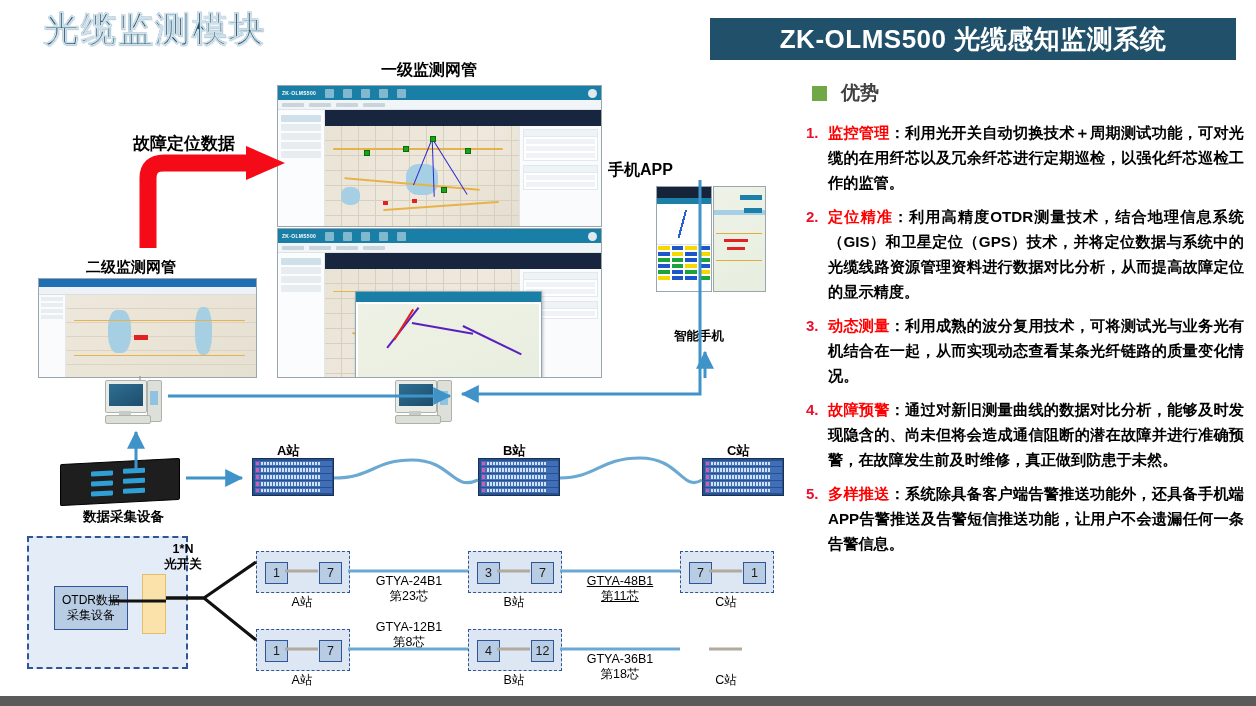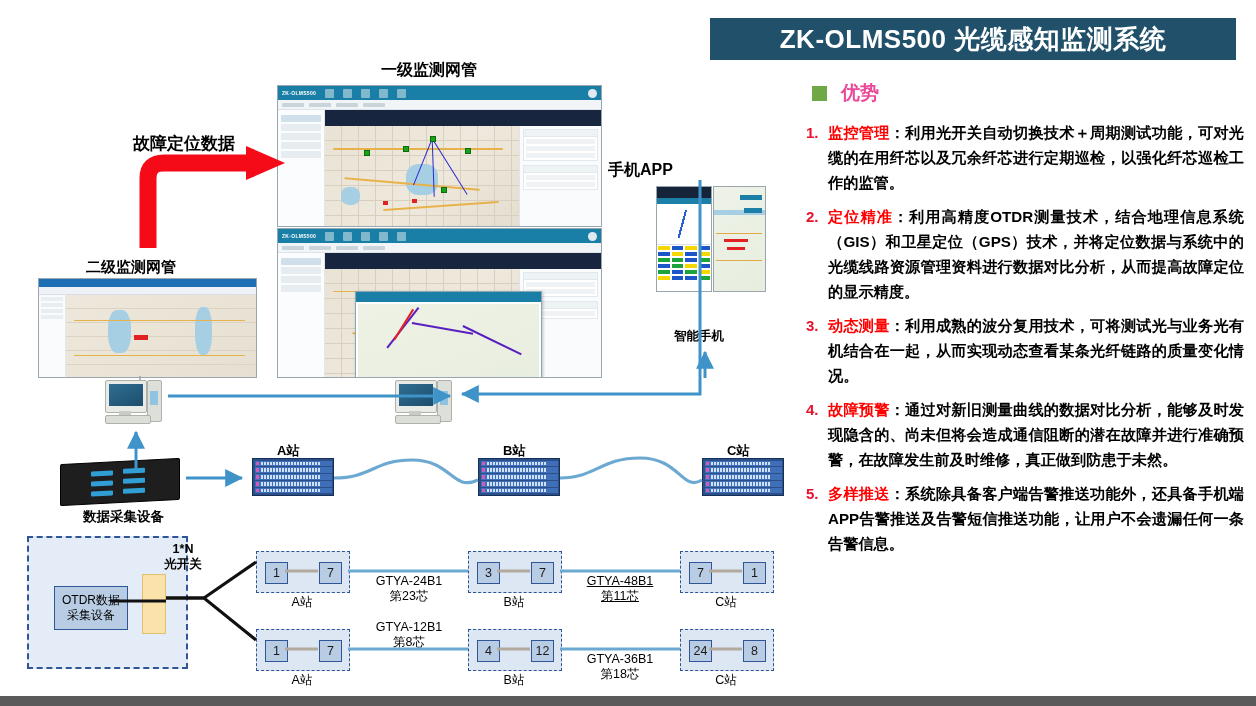--- a/index.html
+++ b/index.html
@@ -26,21 +26,21 @@
     background:#21506a;
     display:flex;align-items:center;justify-content:center;
   }
   .right-header-text{
     color:#ffffff;font-size:26px;font-weight:bold;white-space:nowrap;letter-spacing:0.5px;
   }
 
   
   .adv-head{position:absolute;left:812px;top:80px;display:flex;align-items:center;gap:14px;}
   .adv-bullet{width:15px;height:15px;background:#6fa844;display:inline-block;}
-  .adv-head-text{font-size:19px;font-weight:bold;color:#ec4899;}
+  .adv-head-text{font-size:19px;font-weight:bold;color:#404040;}
 
   .adv-list{position:absolute;left:806px;top:120px;width:438px;}
   .adv-item{display:flex;margin-bottom:9px;}
   .adv-num{
     width:22px;flex:0 0 22px;color:#e8112d;font-weight:bold;font-size:15px;
     line-height:25px;text-align:left;
   }
   .adv-body{
     flex:1;font-size:15.2px;line-height:25px;font-weight:bold;color:#000;
     text-align:justify;
@@ -182,20 +182,21 @@
 
   
   .footer{position:absolute;left:0;bottom:0;width:1256px;height:10px;background:#5a5a5a;}
   svg.ov{position:absolute;left:0;top:0;width:1256px;height:706px;pointer-events:none;}
 </style>
 </head>
 <body>
 
 <div class="slide">
 
+  <div class="slide-title">光缆监测模块</div>
 
   <div class="right-header">
     <div class="right-header-text">ZK-OLMS500 光缆感知监测系统</div>
   </div>
 
   <div class="adv-head">
     <span class="adv-bullet"></span>
     <span class="adv-head-text">优势</span>
   </div>
 
@@ -858,24 +859,20 @@
     <div class="port" style="left:62px;top:10px;">7</div>
   </div>
   <div class="stn-lbl" style="left:256px;top:672px;">A站</div>
 
   <div class="stn" style="left:468px;top:629px;">
     <div class="port" style="left:8px;top:10px;">4</div>
     <div class="port" style="left:62px;top:10px;">12</div>
   </div>
   <div class="stn-lbl" style="left:468px;top:672px;">B站</div>
 
-  <div class="stn" style="left:680px;top:629px;">
-    <div class="port" style="left:8px;top:10px;">24</div>
-    <div class="port" style="left:62px;top:10px;">8</div>
-  </div>
   <div class="stn-lbl" style="left:680px;top:672px;">C站</div>
 
   <div class="seg-lbl" style="left:355px;top:620px;">
     <div>GTYA-12B1</div>
     <div>第8芯</div>
   </div>
   <div class="seg-lbl" style="left:566px;top:652px;">
     <div>GTYA-36B1</div>
     <div>第18芯</div>
   </div>

